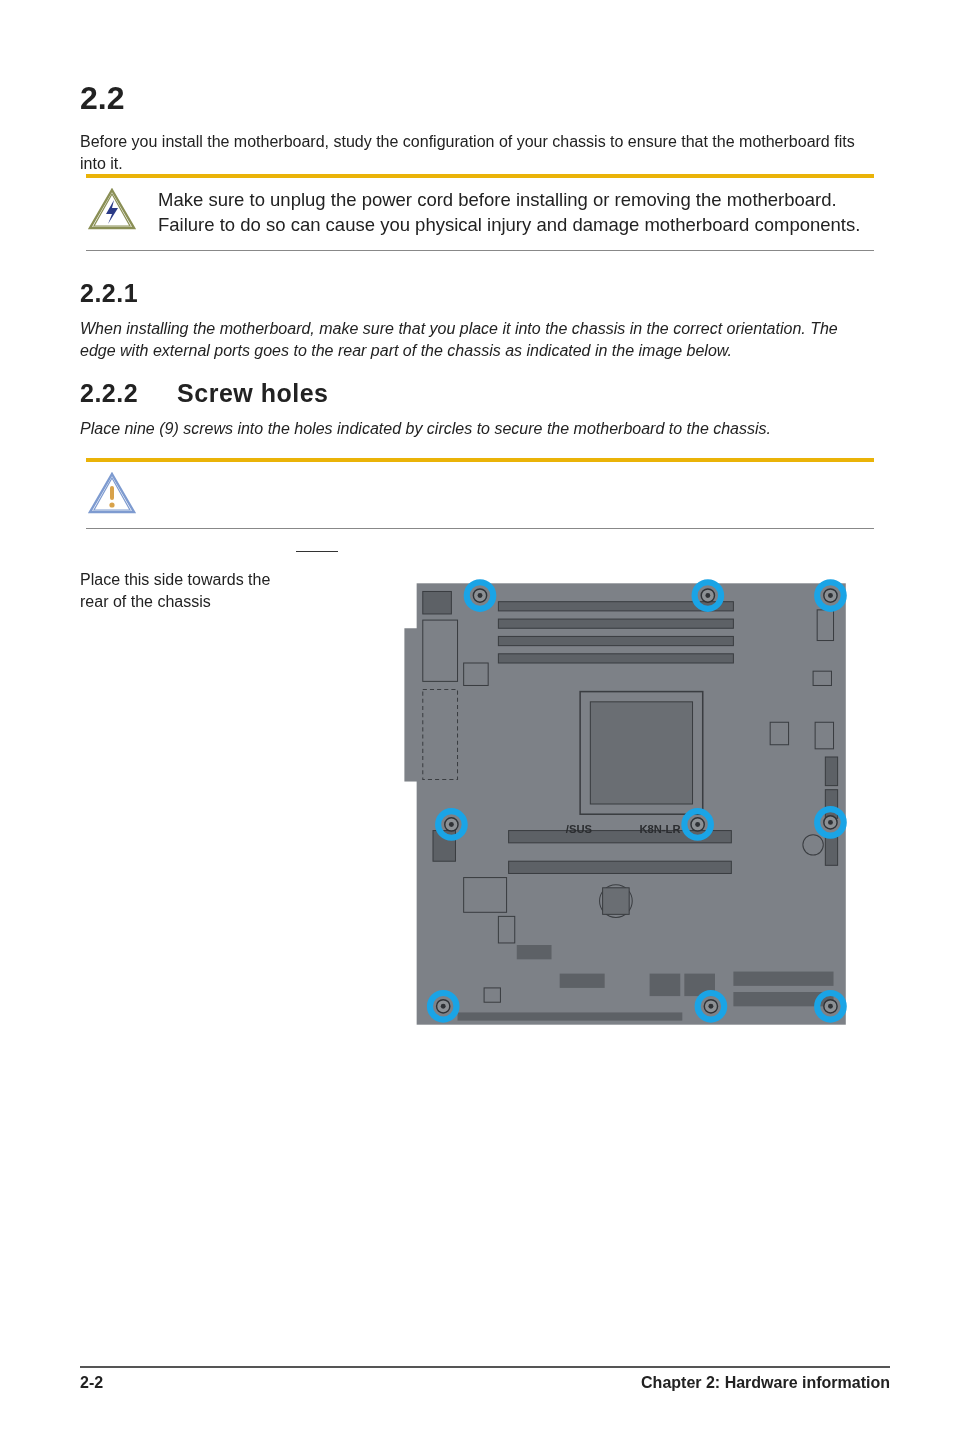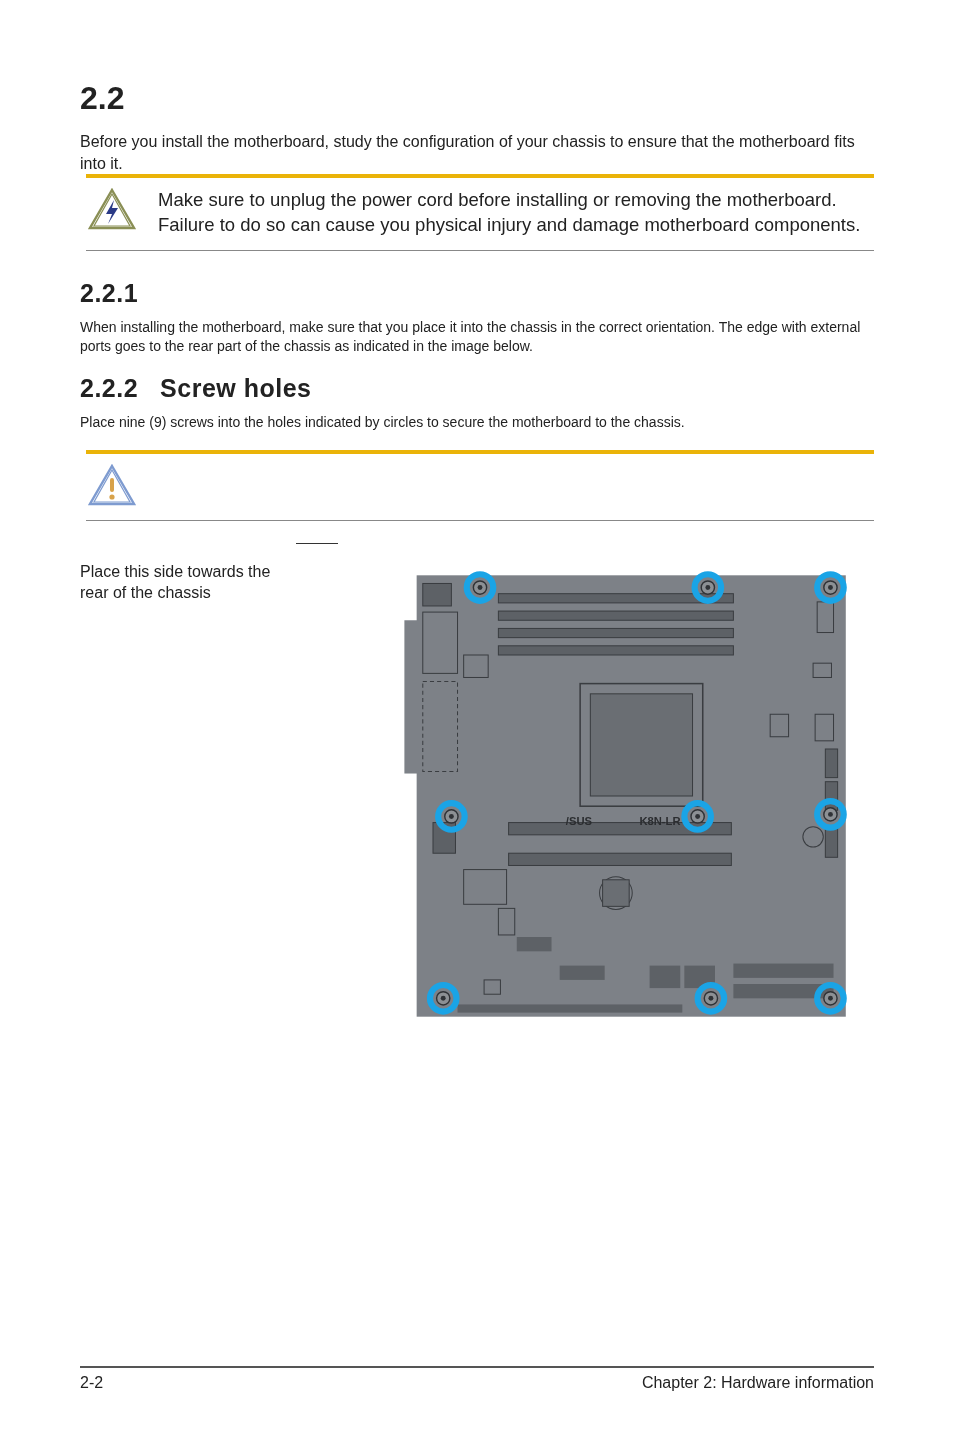--- a/index.html
+++ b/index.html
@@ -20,37 +20,37 @@
     display: flex; gap: 22px; align-items: flex-start;
     border-top: 4px solid #eab308; border-bottom: 1px solid #888;
     padding: 10px 6px 12px 2px; margin-bottom: 28px;
     margin-left: 6px;
   }
   .tri {
     width: 48px; height: 44px; flex: 0 0 48px; position: relative;
   }
   .tri svg { width: 100%; height: 100%; display: block; }
   .callout-text { font-size: 18.5px; line-height: 1.35; }
-  .h2-row { display: flex; gap: 22px; align-items: baseline; margin: 10px 0 10px 0; }
+  .h2-row { display: flex; gap: 39px; align-items: baseline; margin: 10px 0 10px 0; }
   .h2-num { font-size: 25px; font-weight: bold; letter-spacing: 0.5px; }
   .h2-title { font-size: 25px; font-weight: bold; letter-spacing: 0.5px; }
-  .body-p { font-size: 14px; line-height: 1.35; margin-bottom: 18px; }
+  .body-p { font-size: 16px; line-height: 1.35; margin-bottom: 18px; font-style: italic; }
   .fig-wrap { display: flex; align-items: flex-start; gap: 16px; margin-top: 40px; }
   .fig-caption { font-size: 16px; line-height: 1.35; width: 200px; text-align: left; }
   .fig-line { width: 42px; border-top: 1px solid #333; margin-top: -18px; }
   .board-outer {
     width: 470px; height: 470px; position: relative;
     margin-left: auto; margin-right: 18px;
   }
   .board-svg { width: 100%; height: 100%; display: block; }
   .footer {
-    position: absolute; left: 80px; right: 80px; bottom: 46px;
+    position: absolute; left: 80px; right: 64px; bottom: 46px;
     border-top: 2px solid #555; padding-top: 6px;
     display: flex; justify-content: space-between;
-    font-size: 16px; font-weight: normal; margin-top: 27px;
+    font-size: 16px; font-weight: bold; margin-top: 27px;
   }
 </style>
 </head>
 <body>
 
 <div class="h1-row">
   <span class="h1-num">2.2</span>
 </div>
 
 <p class="intro">Before you install the motherboard, study the configuration of your chassis to ensure that the motherboard fits into it.</p>

